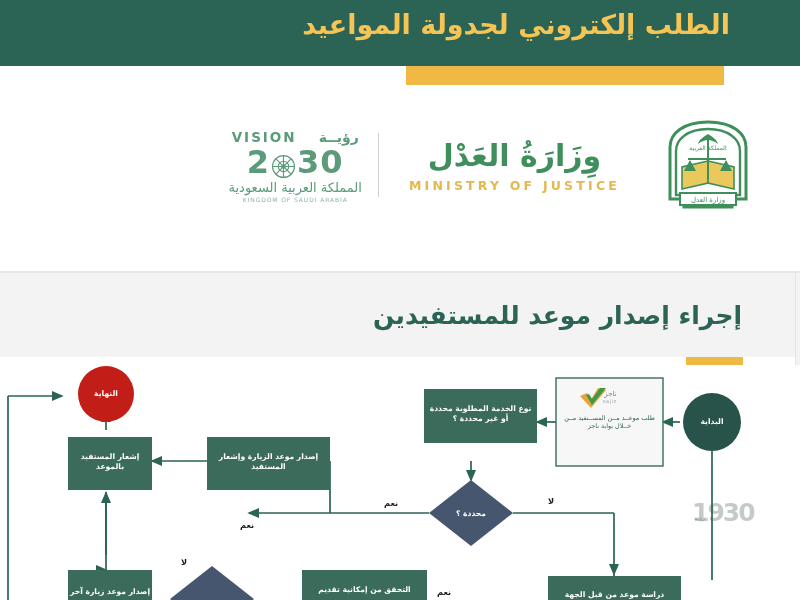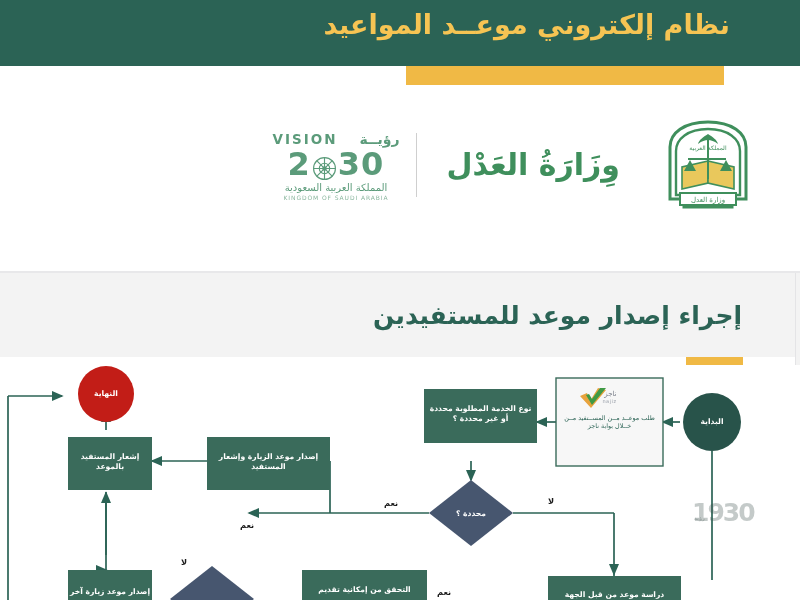--- a/index.html
+++ b/index.html
@@ -130,21 +130,21 @@
     justify-content: center;
     gap: 1px;
   }
   .vision-star {
     display: inline-block;
     width: 25px; height: 25px;
     position: relative;
     top: 1px;
   }
   .vision-sub1 {
-    font-size: 10px; color: #5b9b7a; letter-spacing: .4px; direction: rtl; margin-top: 1px;
+    font-size: 13px; color: #5b9b7a; letter-spacing: .4px; direction: rtl; margin-top: 1px;
   }
   .vision-sub2 {
     font-size: 6px; color: #8bb79f; letter-spacing: .9px; margin-top: 1px;
   }
 
   .strip-sep {
     position: absolute;
     left: 0; top: 271px;
     width: 800px; height: 2px;
     background: #e8e8ea;
@@ -252,21 +252,21 @@
     background: #f3f3f3;
     border-left: 1px solid #e4e4e6;
   }
 </style>
 </head>
 <body>
 
 <div id="page">
 
   <div class="header-band"></div>
-  <div class="header-title">نظام إلكتروني موعــد المواعيد</div>
+  <div class="header-title">الطلب إلكتروني لجدولة المواعيد</div>
   <div class="header-accent"></div>
 
   <div class="logo-strip">
     <div class="logo-row">
 
       <div class="moj-crest">
         <svg width="104" height="104" viewBox="0 0 104 104">
           <path d="M14 34 C14 20 28 9 52 9 C76 9 90 20 90 34 L90 86 L76 86 L76 94 L28 94 L28 86 L14 86 Z" fill="#ffffff" stroke="#3f8f5c" stroke-width="3"></path>
           <path d="M20 38 C20 26 32 16 52 16 C72 16 84 26 84 38 L84 82 L20 82 Z" fill="#ffffff" stroke="#3f8f5c" stroke-width="2.4"></path>
 
@@ -283,20 +283,21 @@
           <path d="M34 47 L28 58 L40 58 Z" fill="#3f8f5c"></path>
           <path d="M70 47 L64 58 L76 58 Z" fill="#3f8f5c"></path>
 
           <rect x="24" y="80" width="56" height="12" fill="#ffffff" stroke="#3f8f5c" stroke-width="2"></rect>
           <text x="52" y="89" font-size="7" fill="#3f8f5c" text-anchor="middle" font-family="DejaVu Sans">وزارة العدل</text>
         </svg>
       </div>
 
       <div class="moj-word">
         <div class="moj-ar">وِزَارَةُ العَدْل</div>
+        <div class="moj-en">MINISTRY OF JUSTICE</div>
       </div>
 
       <div class="logo-divider"></div>
 
       <div class="vision">
         <div class="vision-top">
           <span>VISION</span>
           <span class="ar">رؤيــة</span>
         </div>
         <div class="vision-num">

